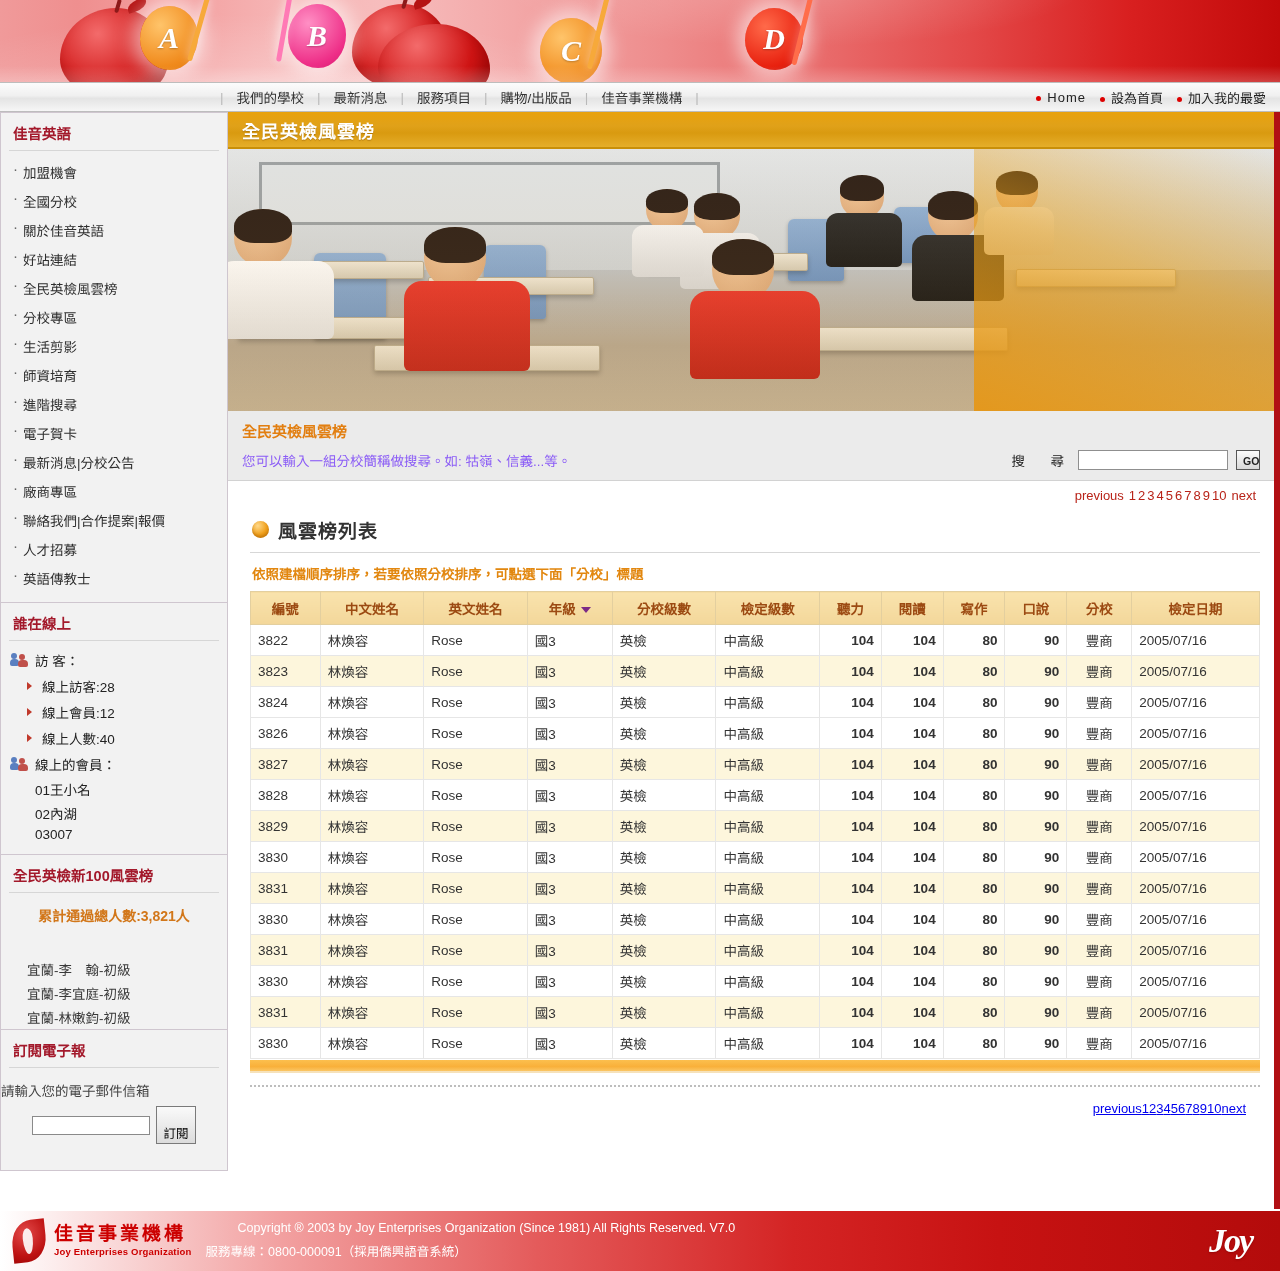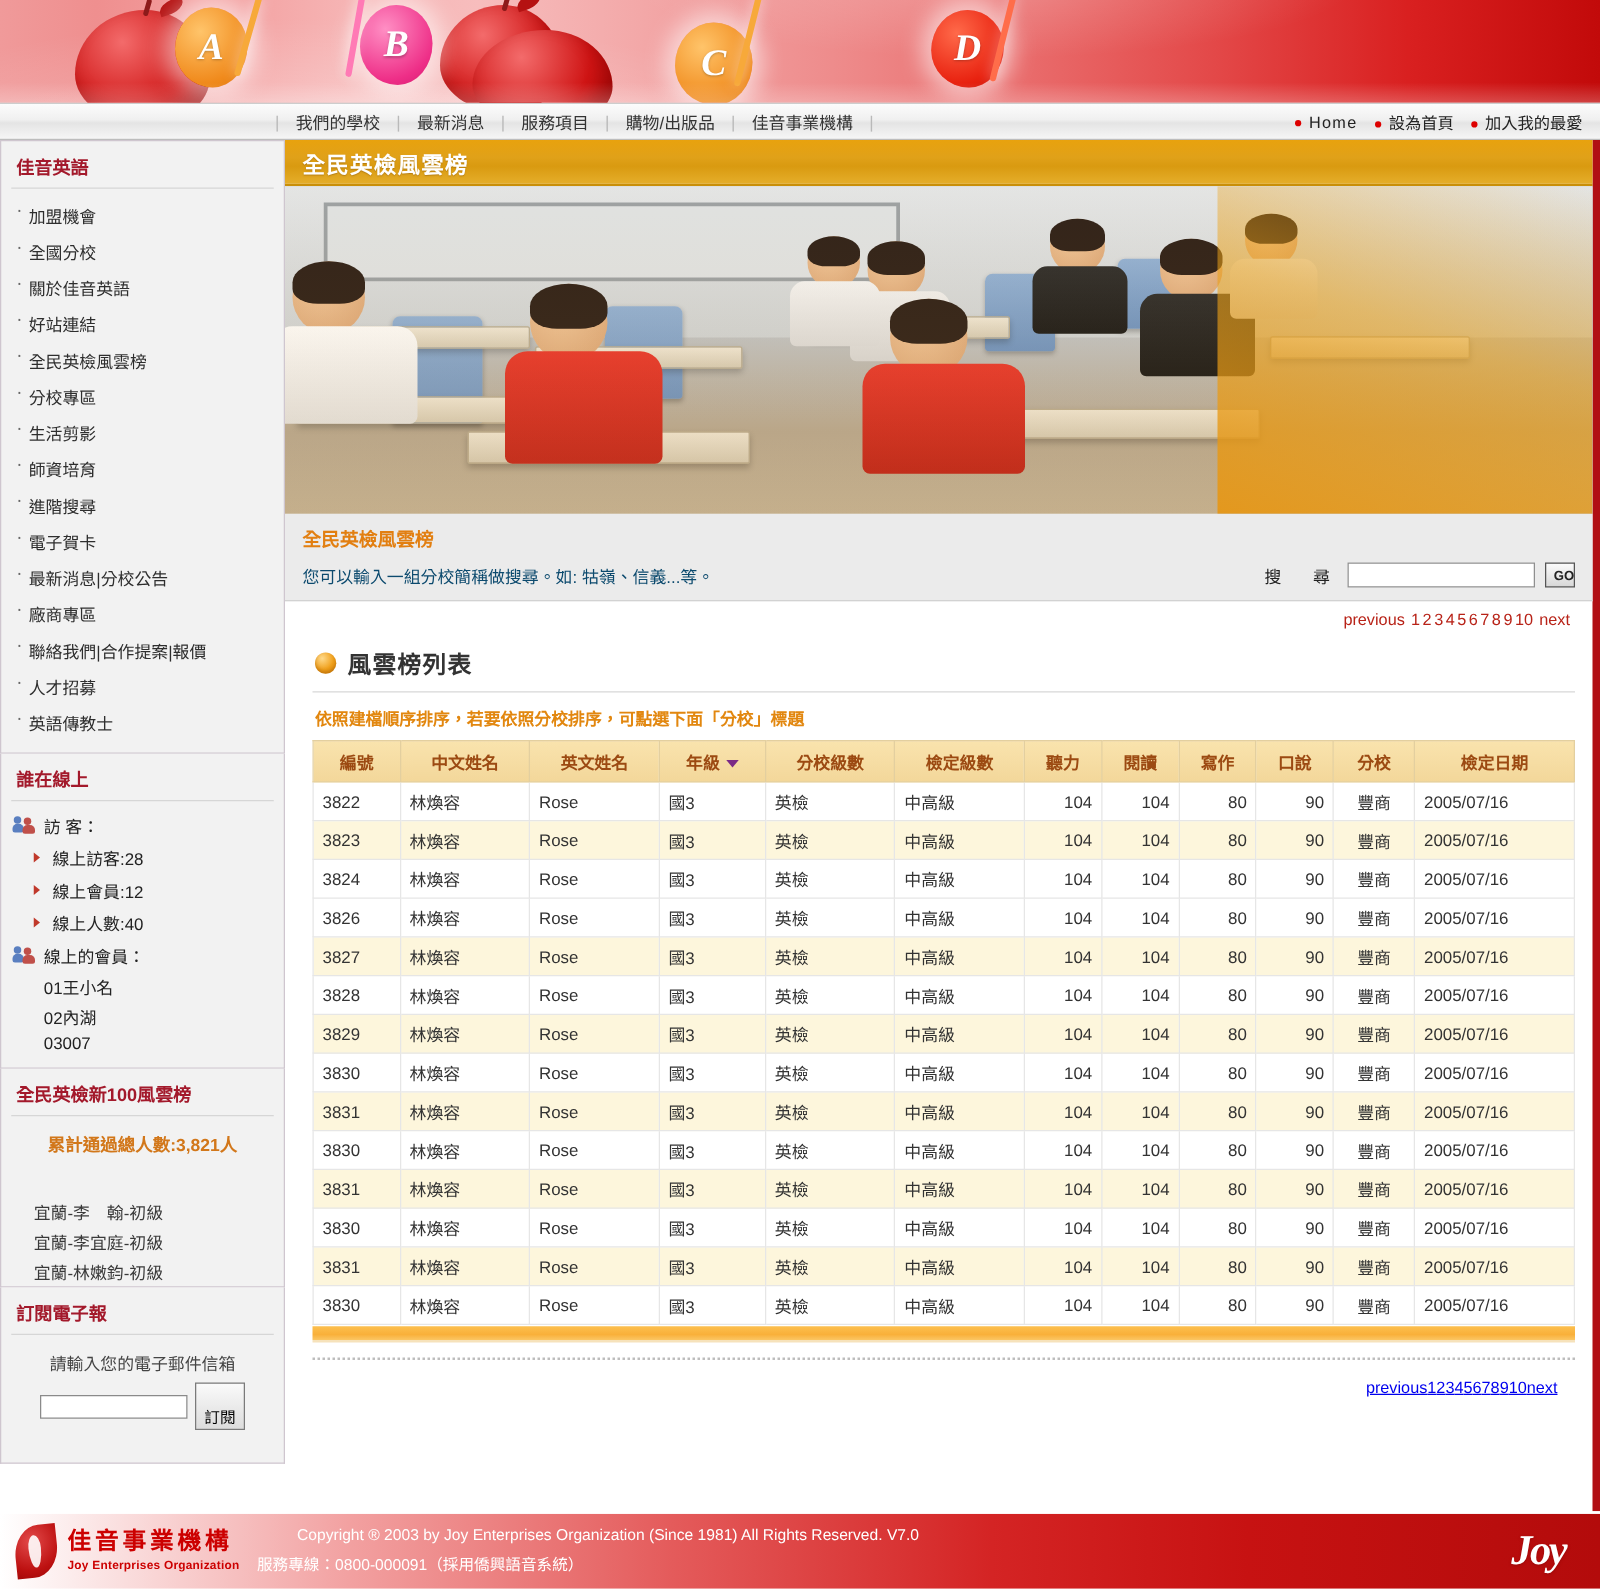--- a/index.html
+++ b/index.html
@@ -119,21 +119,21 @@
   .grp-icon i.b2 { width:10px;height:7px;left:7px;top:7px;background:#c0504a;border-radius:4px 4px 2px 2px; }
   .tri { display:inline-block; width:0;height:0;
          border-left:5px solid #c0392b; border-top:4px solid transparent; border-bottom:4px solid transparent;
          margin-right:4px; }
   .member { padding: 2px 0 2px 34px; font-size:13.5px; color:#222; }
 
   .stat-total { color:#d2771a; font-weight:bold; font-size:14px; text-align:center; padding: 8px 0 6px 0; }
   .scroller { height: 98px; overflow:hidden; padding: 26px 0 0 0; }
   .scroller div { font-size:13.5px; color:#3a3a3a; padding: 2px 0 2px 26px; white-space:pre; }
 
-  .subs-label { text-align:center; font-size:13.5px; color:#444; padding: 8px 0 6px 0; }
+  .subs-label { font-size:13.5px; color:#444; padding: 8px 0 6px 0; }
   .subs-row { display:flex; justify-content:center; align-items:center; gap:6px; padding-bottom: 26px;}
   .subs-row input[type=text] {
     width: 118px; height: 19px; border: 1px solid #8a8a8a; background:#fff; font-size:12px; padding:0 3px;
   }
   .subs-row button {
     height: 38px; font-size:12.5px; padding: 16px 6px;
     border: 1px solid #7a7a7a; background: linear-gradient(180deg,#fafafa,#dcdcdc); cursor:pointer;
     font-family:"Liberation Sans", sans-serif;
   }
 
@@ -180,21 +180,21 @@
   .hero-gold { position:absolute; right:0; top:0; width:300px; height:262px;
      background: linear-gradient(200deg, rgba(236,162,24,.0) 0%, rgba(236,162,24,.55) 45%, rgba(230,150,20,.92) 100%); }
 
   .search-strip {
     background:#ebebeb; border-bottom:1px solid #d2d2d2; padding: 9px 14px 10px 14px;
   }
   .search-strip .sect {
     color:#e27f11; font-weight:bold; font-size:15px; margin-bottom:9px;
   }
   .search-line { display:flex; align-items:center; }
-  .search-hint { font-size:13.5px; color:#0c4a6e; }
+  .search-hint { font-size:13.5px; color:#8b5cf6; }
   .search-right { margin-left:auto; display:flex; align-items:center; gap:8px; }
   .search-right .lbl { font-size:13.5px; color:#222; letter-spacing:6px; }
   .search-right input[type=text] {
     width: 150px; height: 20px; border:1px solid #8f8f8f; background:#fff; font-size:12px; padding:0 3px;
   }
   .gobtn {
     width:24px; height:20px; border:1px solid #555;
     background: linear-gradient(180deg,#fbfbfb,#d8d8d8);
     font-size:10.5px; font-weight:bold; color:#222; cursor:pointer; line-height:18px; text-align:center;
     font-family:"Liberation Sans", sans-serif;
@@ -220,21 +220,21 @@
   table.rank th {
     background: linear-gradient(180deg,#f9e3ad, #f3d79a);
     color:#9c4a12; font-weight:bold; font-size:13.5px;
     border: 1px solid #e3cf9f; padding: 6px 6px; text-align:center; white-space:nowrap;
   }
   table.rank td {
     border: 1px solid #e6e6e6; padding: 5px 7px; color:#333; white-space:nowrap;
   }
   table.rank tr.odd td { background:#ffffff; }
   table.rank tr.even td { background:#fdf6dc; }
-  td.num { text-align:right; }
+  td.num { text-align:right;font-weight:bold; }
   td.c { text-align:center; }
   .sort-arrow {
     display:inline-block; width:0;height:0; margin-left:5px;
     border-left:5px solid transparent; border-right:5px solid transparent;
     border-top:6px solid #7b2a86; vertical-align:middle;
   }
   .table-foot {
     height: 13px; margin-top: 1px;
     background: linear-gradient(180deg,#fcbf4e, #f9b03a 60%, #fbc664 100%);
     border-bottom: 2px solid #f6e2bb;

